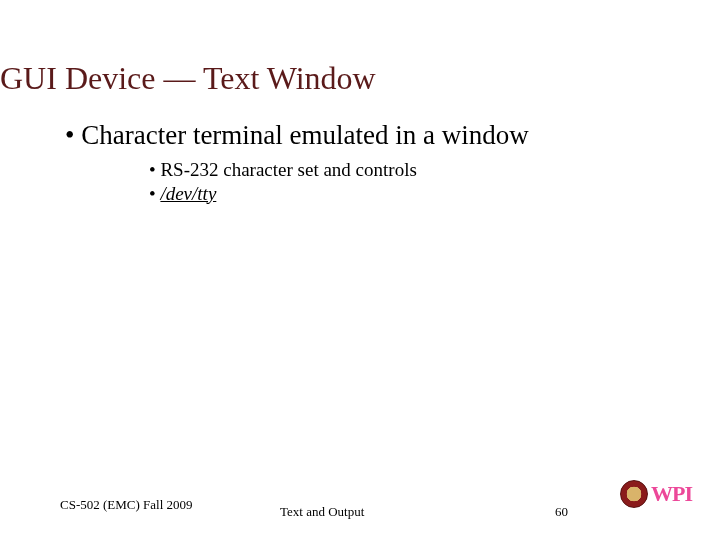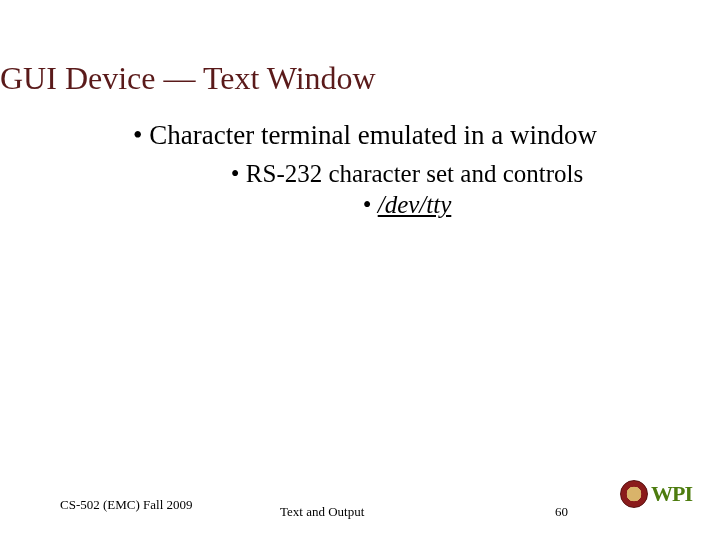--- a/index.html
+++ b/index.html
@@ -38,32 +38,31 @@
     margin: 0;
     padding: 0;
     list-style: none;
   }
   ul.level1 > li {
     font-size: 27px;
     line-height: 1.18;
     margin-bottom: 6px;
     padding-left: 22px;
     text-indent: -22px;
-    text-align: center;
   }
   ul.level1 > li::before {
     content: "• ";
   }
   ul.level2 {
     margin: 6px 0 14px 0;
     padding: 0 0 0 62px;
     list-style: none;
   }
   ul.level2 > li {
-    font-size: 25px;
+    font-size: 19px;
     line-height: 1.25;
     padding-left: 16px;
     text-indent: -16px;
   }
   ul.level2 > li::before {
     content: "• ";
   }
   .italic { font-style: italic; text-decoration: underline; }
   .footer {
     position: absolute;
@@ -100,21 +99,21 @@
     width: 26px;
     height: 26px;
     border-radius: 50%;
     background: radial-gradient(circle at 50% 50%, #d9b36a 0 40%, #8a1b1b 41% 70%, #6e1313 71% 100%);
     border: 1px solid #5a1010;
   }
   .logo-text {
     font-family: "Times New Roman", Times, serif;
     font-weight: bold;
     font-size: 22px;
-    color: #4d7c0f;
+    color: #ec4899;
     letter-spacing: -1px;
   }
 </style>
 </head>
 <body>
 
 <div class="slide">
 
   <div class="title">GUI Device — Text Window</div>
 

